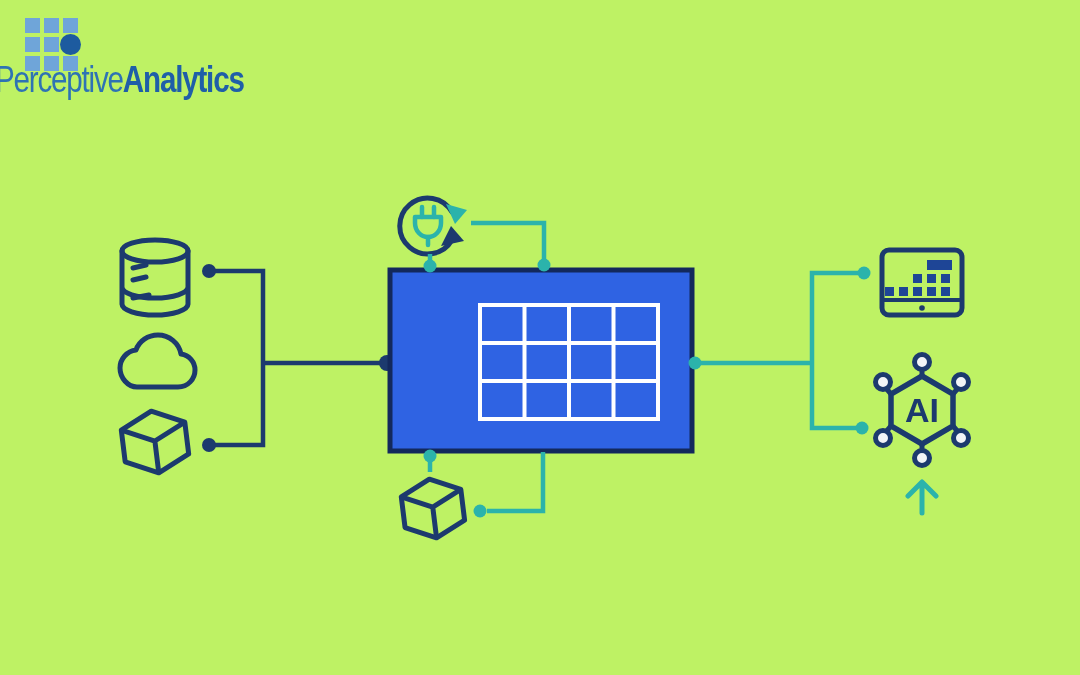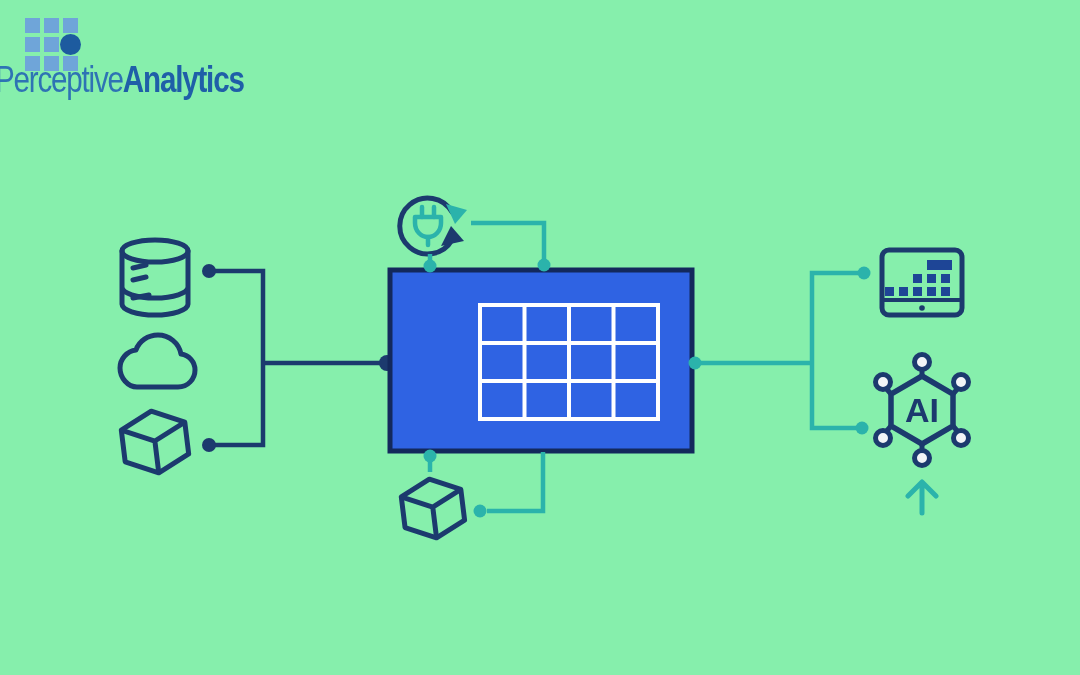--- a/index.html
+++ b/index.html
@@ -1,18 +1,18 @@
 <!DOCTYPE html>
 <html><head>
 <meta charset="utf-8">
 <style>
   html,body{margin:0;padding:0;background:#e9ebef;}
   .canvas{
     position:relative;width:1080px;height:675px;overflow:hidden;
-    background:#86efac;
+    background:#bef264;
     font-family:"Liberation Sans",sans-serif;
   }
   .diagram{position:absolute;left:0;top:0;width:1080px;height:675px;}
   
   .logo{position:absolute;left:0;top:0;width:280px;height:115px;z-index:2;}
   .logo-grid{
     position:absolute;left:25px;top:18px;
     display:grid;grid-template-columns:repeat(3,15px);grid-template-rows:repeat(3,15px);gap:4px;
   }
   .logo-sq{background:#6fa5d9;}

